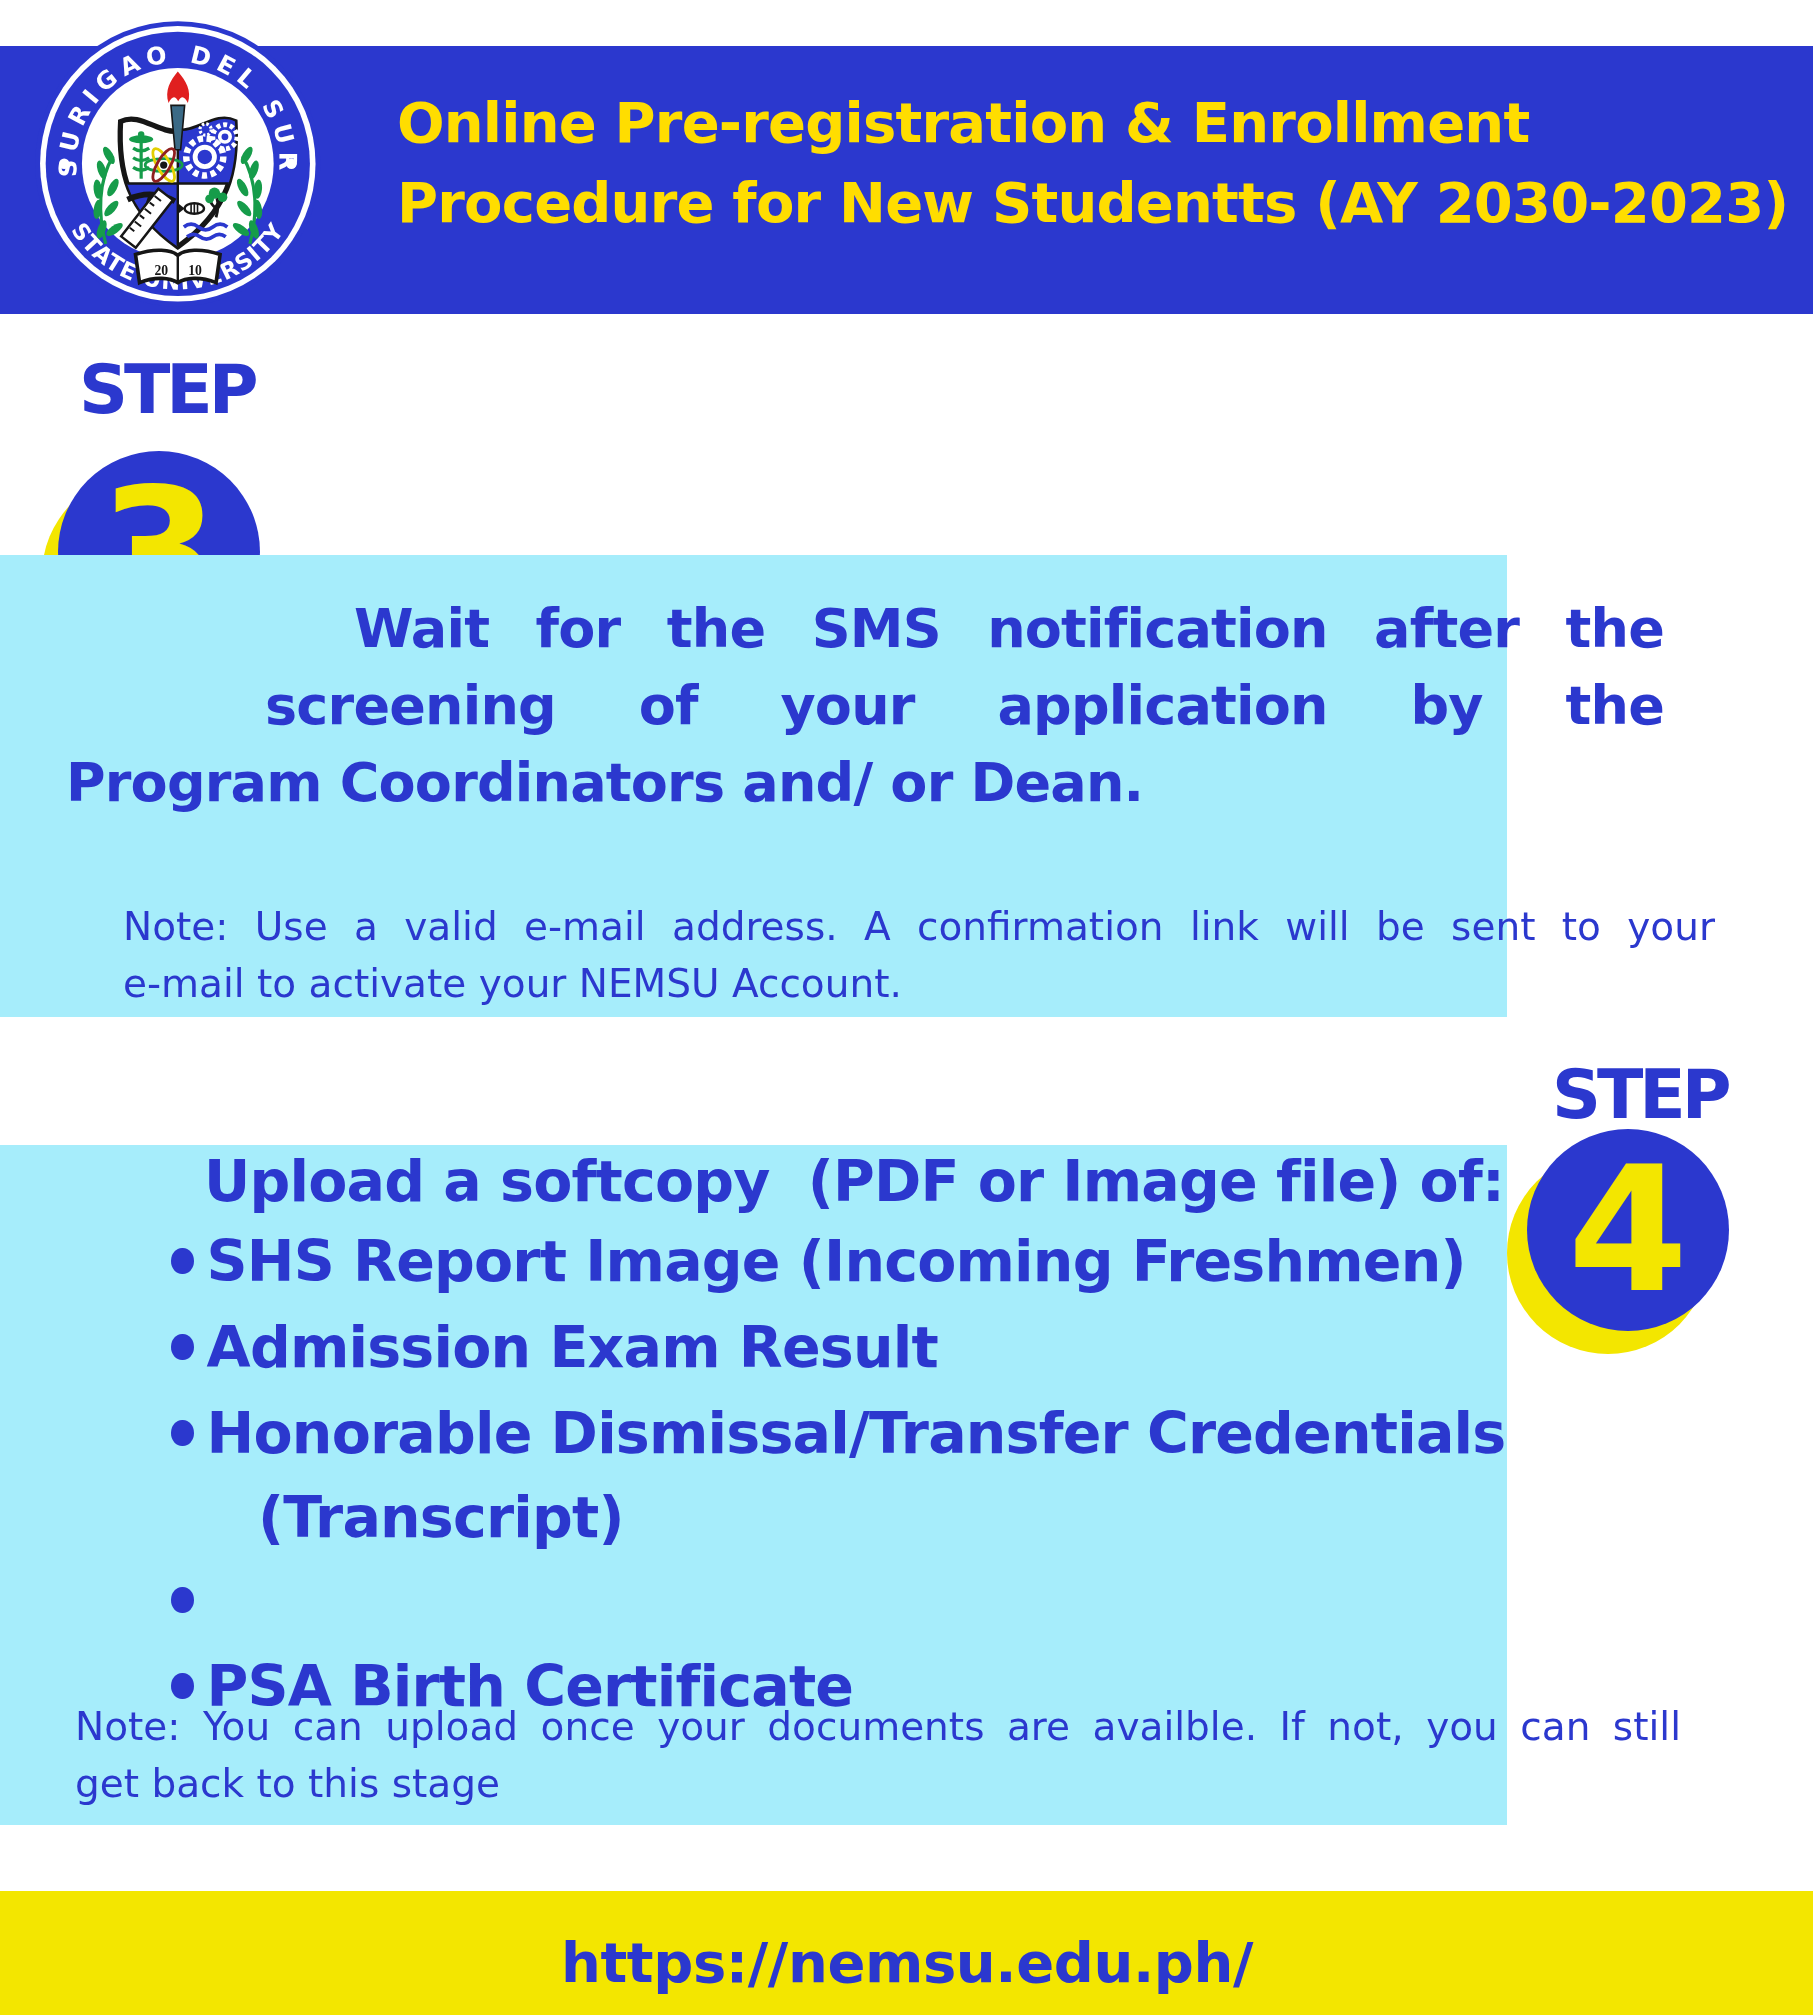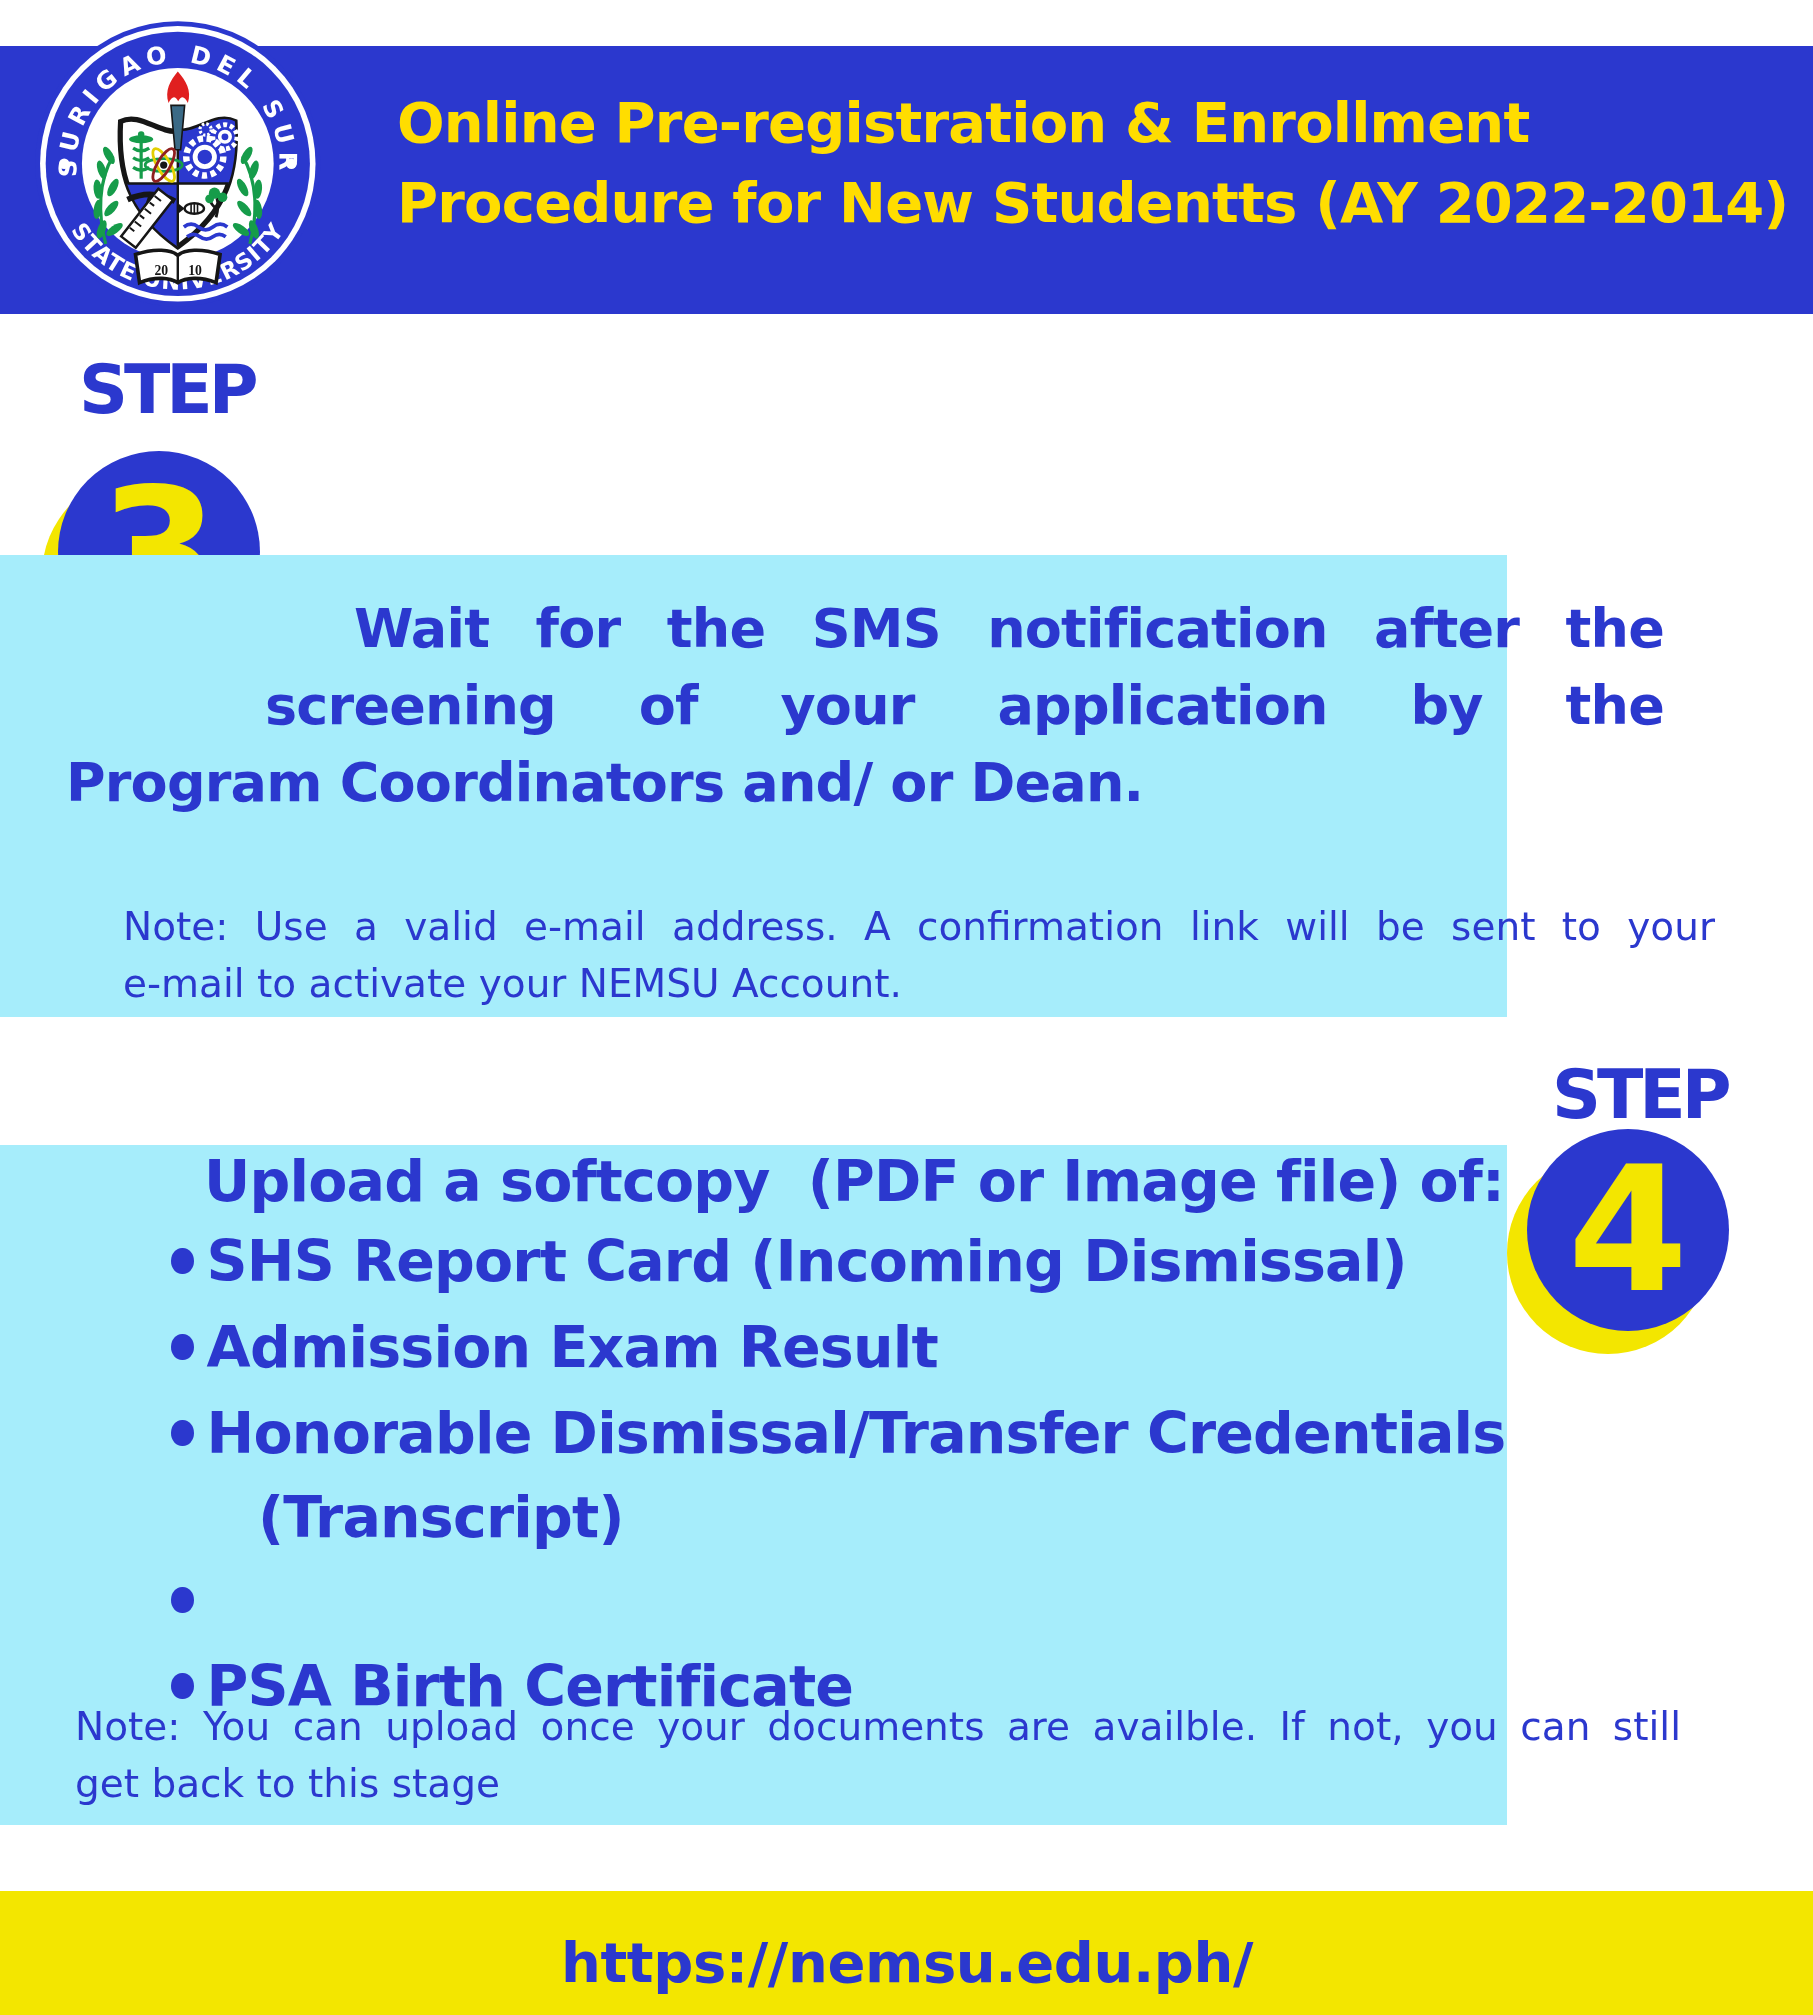--- a/index.html
+++ b/index.html
@@ -173,21 +173,21 @@
   <g>
     <path d="M252,582 C300,566 340,570 357,584 C374,570 414,566 462,582 L452,652 C412,636 376,640 357,652 C338,640 302,636 262,652 Z" fill="#ffffff" stroke="#161616" stroke-width="9"></path>
     <line x1="357" y1="584" x2="357" y2="652" stroke="#161616" stroke-width="6"></line>
     <text class="year" x="316" y="634" text-anchor="middle">20</text>
     <text class="year" x="400" y="634" text-anchor="middle">10</text>
   </g>
 </svg>
 
 <div class="abs title">
   <div>Online Pre-registration &amp; Enrollment</div>
-  <div>Procedure for New Studentts (AY 2022-2014)</div>
+  <div>Procedure for New Studentts (AY 2030-2023)</div>
 </div>
 
 <div class="abs step-label step3-label">STEP</div>
 <div class="abs badge badge-shadow s3-shadow"></div>
 <div class="abs badge badge-main s3-main">
   <span class="badge-num">3</span>
 </div>
 
 <div class="abs panel panel-3">
   <div class="abs para">
@@ -201,21 +201,21 @@
   </div>
 </div>
 
 <div class="abs step-label step4-label">STEP</div>
 
 <div class="abs panel panel-4">
   <div class="abs heading4">Upload a softcopy  (PDF or Image file) of:</div>
   <div class="abs bullets">
     <div class="brow">
       <span class="bdot"></span>
-      <span class="btext">SHS Report Card (Incoming Dismissal)</span>
+      <span class="btext">SHS Report Image (Incoming Freshmen)</span>
     </div>
     <div class="brow">
       <span class="bdot"></span>
       <span class="btext">Admission Exam Result</span>
     </div>
     <div class="brow">
       <span class="bdot"></span>
       <span class="btext">Honorable Dismissal/Transfer Credentials</span>
     </div>
     <div class="bwrap">

